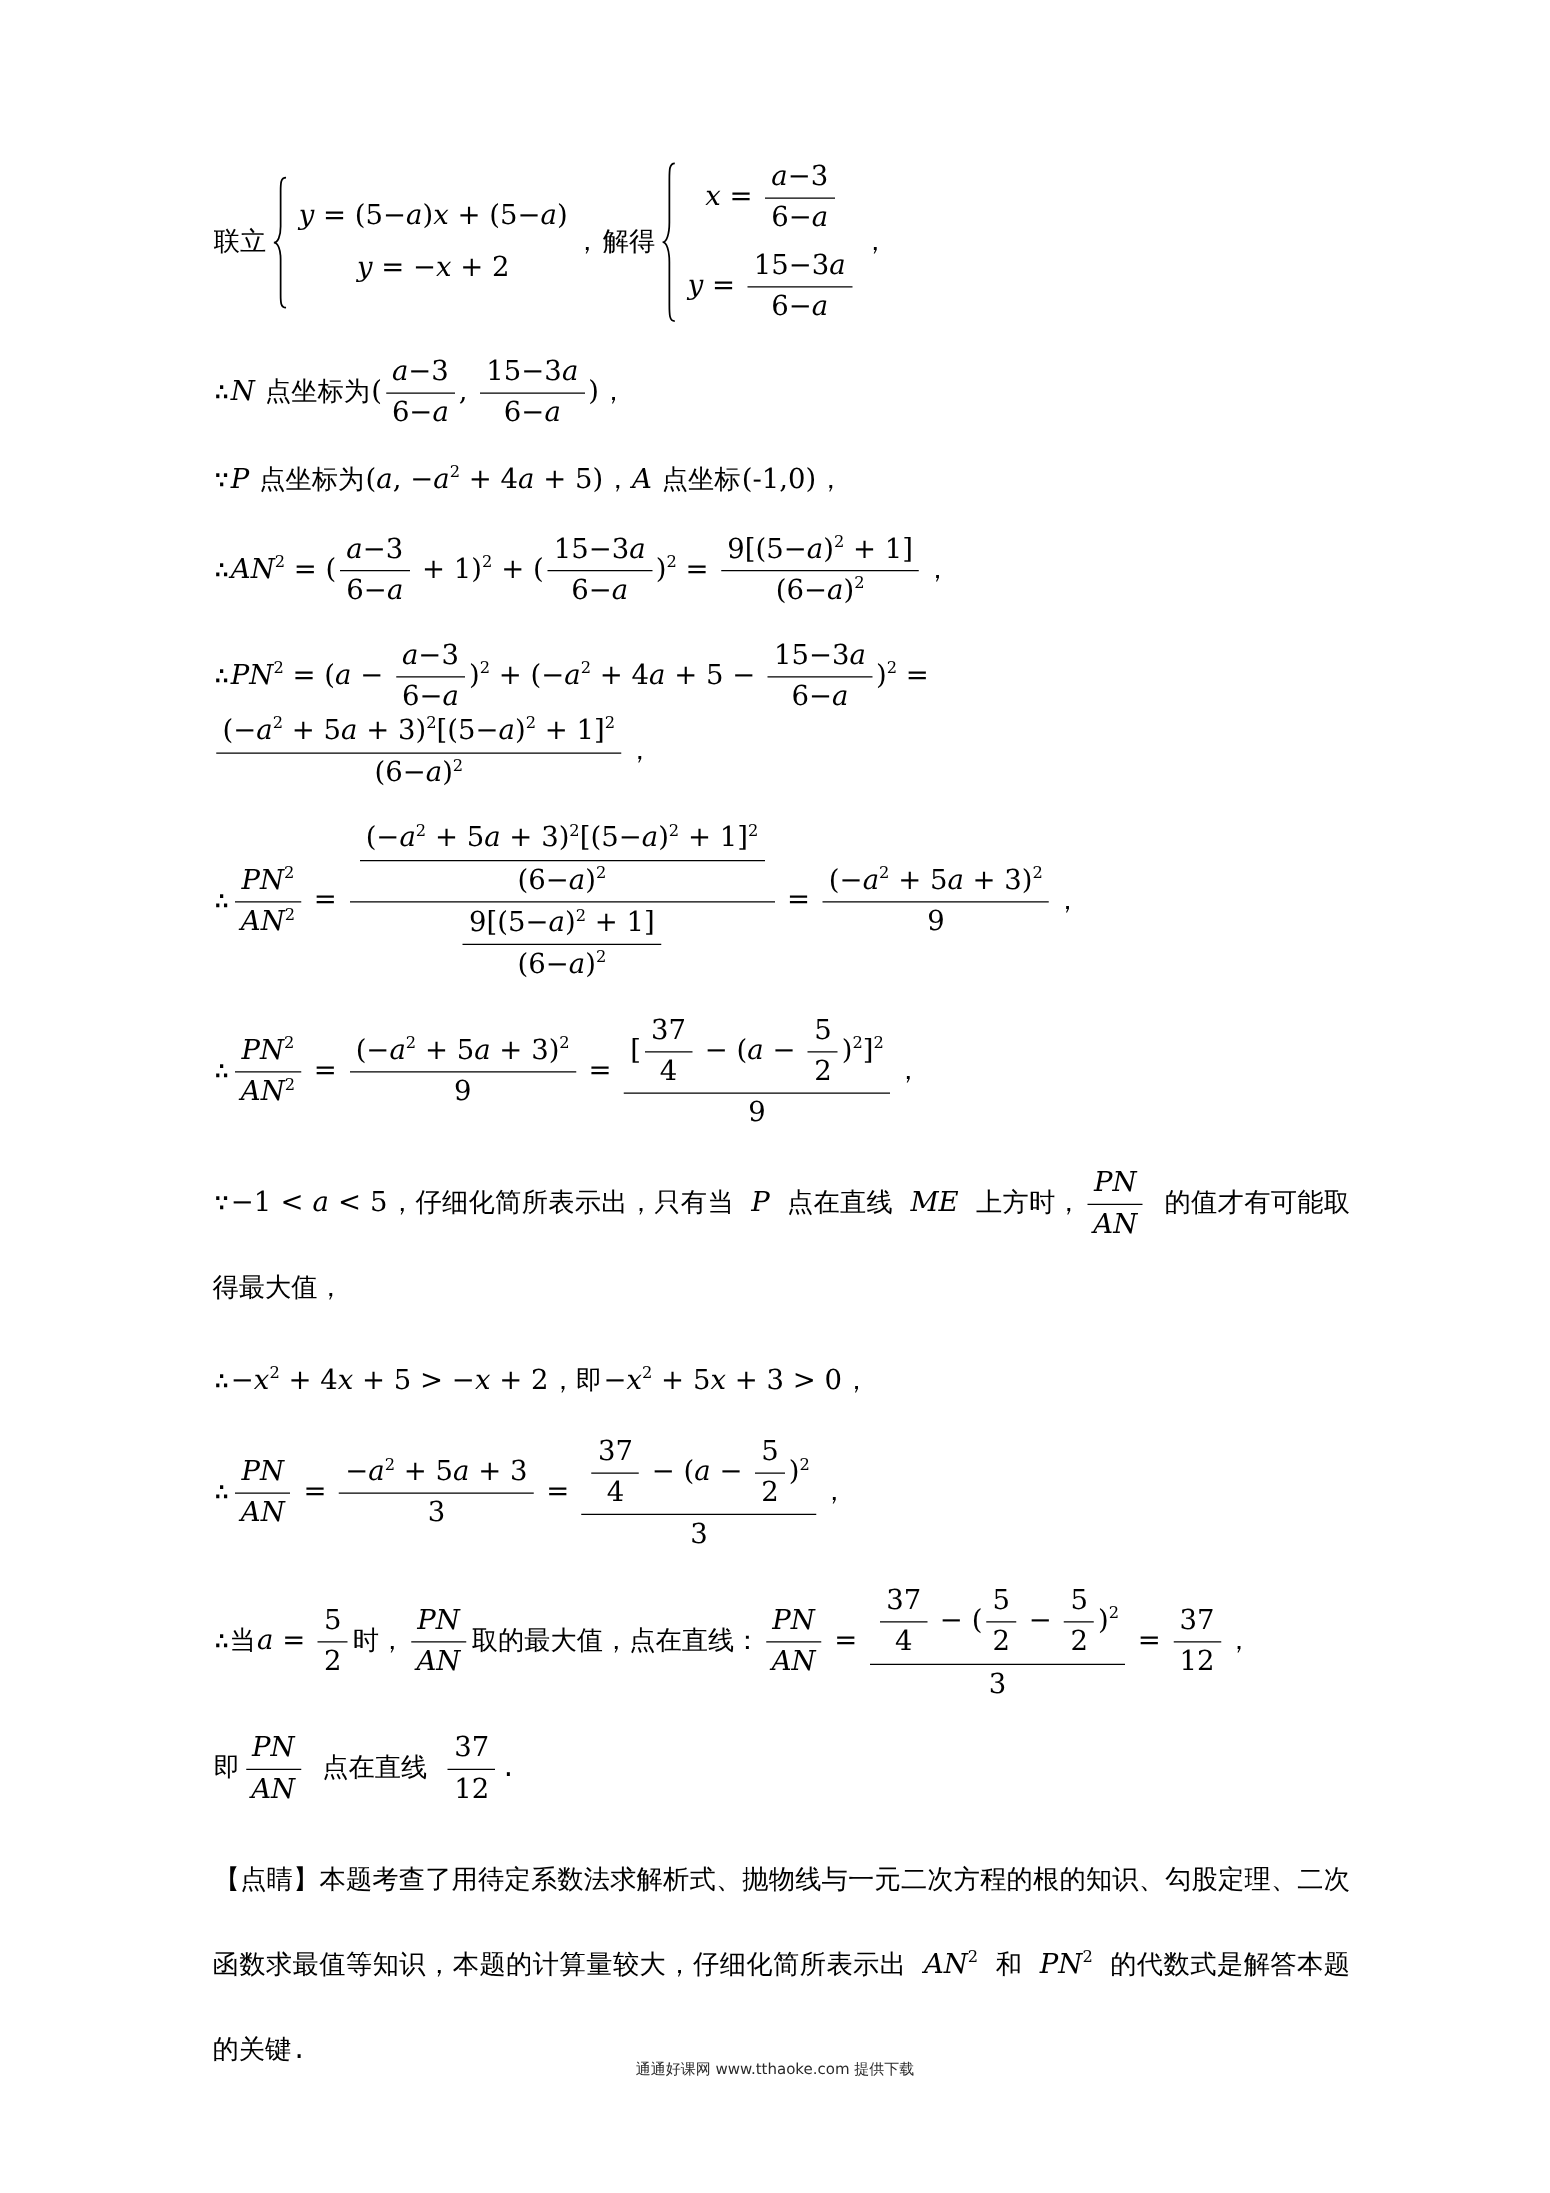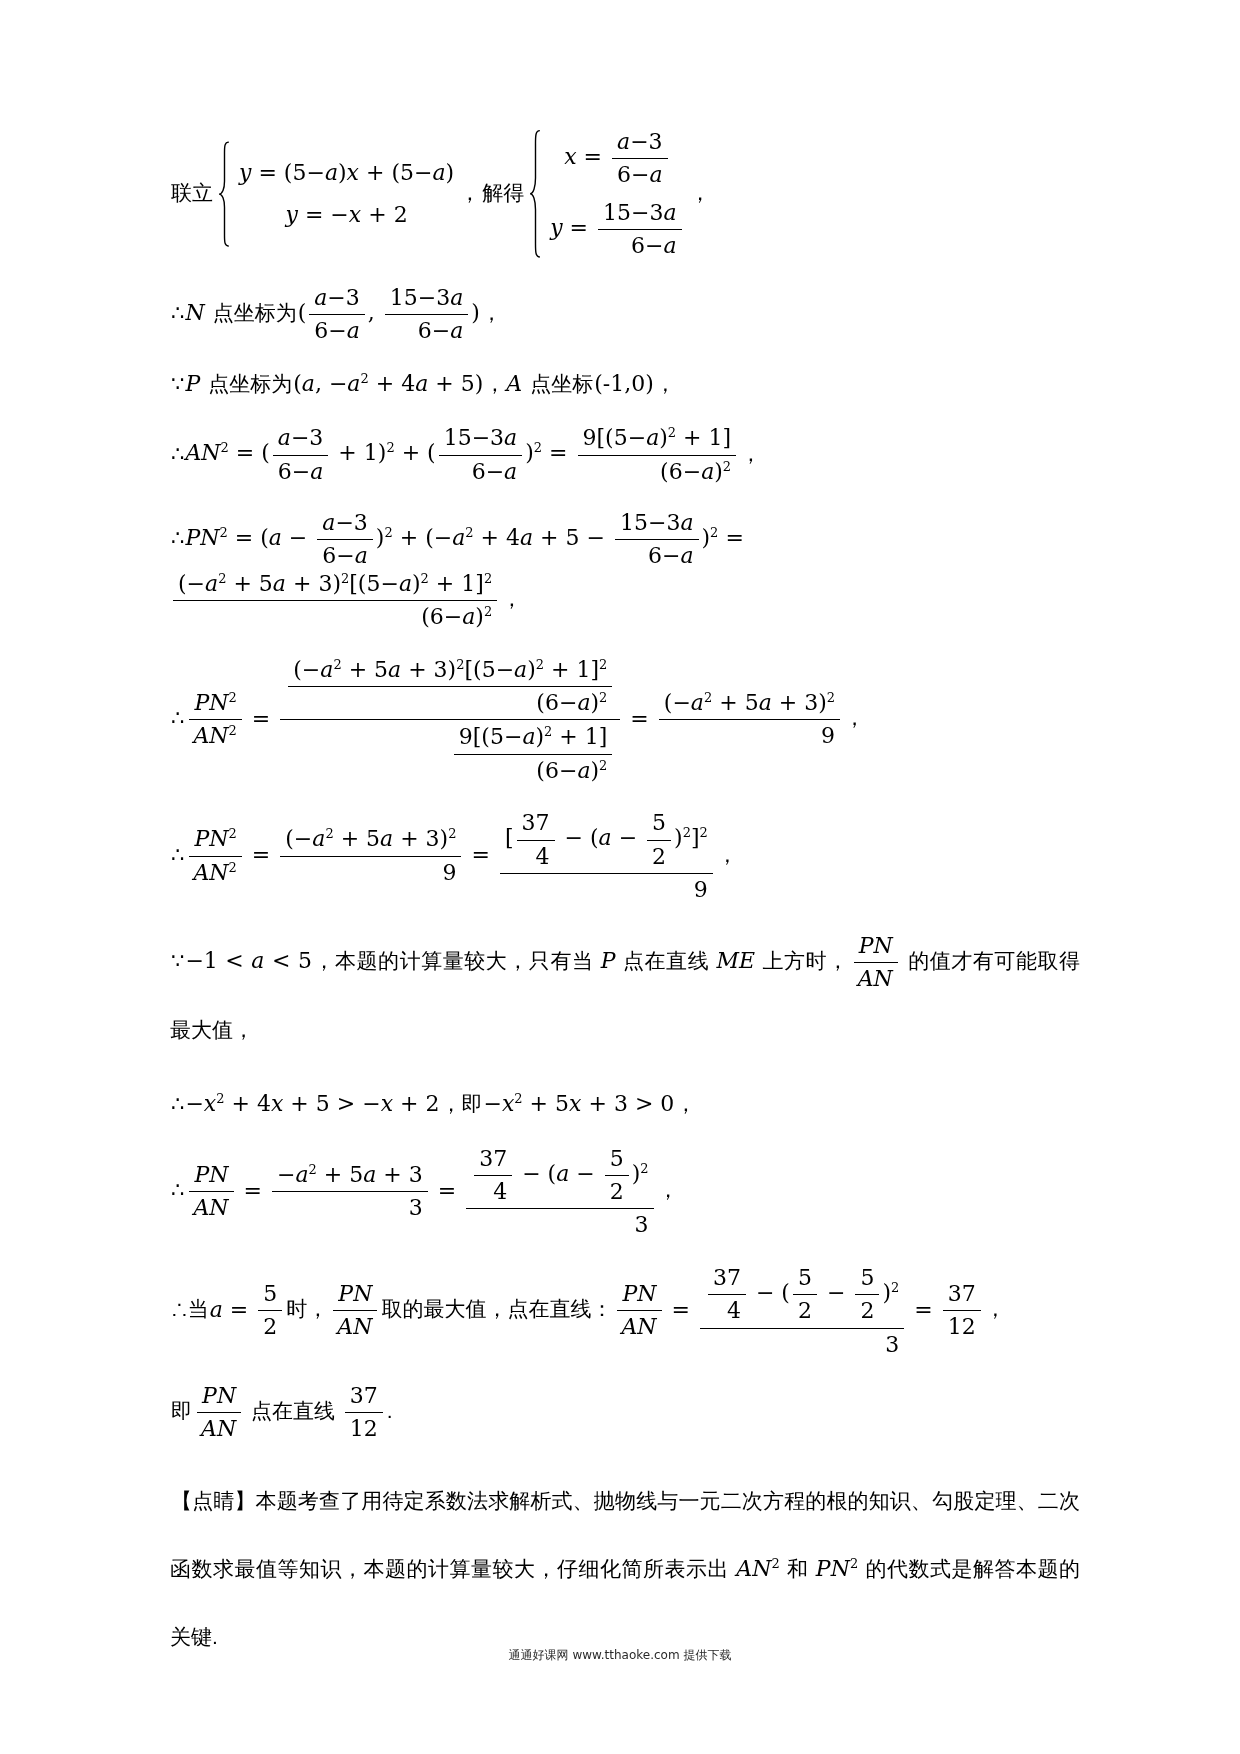--- a/index.html
+++ b/index.html
@@ -11,32 +11,32 @@
   .content{
     position:absolute;left:170px;top:128px;width:910px;
   }
   .line{
     margin-bottom:24px;
     font-size:22px;line-height:1.45;
     text-align:left;
   }
   .line.para{line-height:3.1;text-align:justify;}
   .tx{
-    font-family:Liberation Sans, sans-serif;
+    font-family:Liberation Mono, monospace;
     font-size:21px;margin:0 1px;
   }
   .math{font-family:"DejaVu Serif","Liberation Serif",serif;}
   .math .mi{font-style:italic;}
   .math .mo{font-style:normal;}
   .msup{
     font-size:13px;vertical-align:super;line-height:0;
     font-family:"DejaVu Serif","Liberation Serif",serif;
   }
   .frac{
-    display:inline-flex;flex-direction:column;align-items:flex-end;
+    display:inline-flex;flex-direction:column;align-items:center;
     vertical-align:middle;margin:0 3px;line-height:1.2;text-align:center;
   }
   .fnum{border-bottom:1.6px solid #000;padding:1px 5px 3px;}
   .fden{padding:3px 5px 0;}
   .cases{
     display:inline-flex;align-items:stretch;vertical-align:middle;margin:0 4px;
   }
   .brace{width:13px;flex:0 0 13px;}
   .cases-col{
     display:flex;flex-direction:column;justify-content:center;
@@ -130,21 +130,21 @@
         </span><span class="math"><span class="mo"> = </span></span><span class="frac">
           <span class="fnum"><span class="math"><span class="mo">[</span></span><span class="frac">
               <span class="fnum"><span class="math"><span class="mo">37</span></span></span>
               <span class="fden"><span class="math"><span class="mo">4</span></span></span>
             </span><span class="math"><span class="mo"> − (</span><span class="mi">a</span><span class="mo"> − </span></span><span class="frac">
               <span class="fnum"><span class="math"><span class="mo">5</span></span></span>
               <span class="fden"><span class="math"><span class="mo">2</span></span></span>
             </span><span class="math"><span class="mo">)</span></span><span class="msup">2</span><span class="math"><span class="mo">]</span></span><span class="msup">2</span></span>
           <span class="fden"><span class="math"><span class="mo">9</span></span></span>
         </span><span class="tx">，</span></div>
-      <div class="line para"><span class="tx">∵</span><span class="math"><span class="mo">−1 &lt; </span><span class="mi">a</span><span class="mo"> &lt; 5</span></span><span class="tx">，本题的计算量较大，只有当 </span><span class="math"><span class="mi">P</span></span><span class="tx"> 点在直线 </span><span class="math"><span class="mi">ME</span></span><span class="tx"> 上方时，</span><span class="frac">
+      <div class="line para"><span class="tx">∵</span><span class="math"><span class="mo">−1 &lt; </span><span class="mi">a</span><span class="mo"> &lt; 5</span></span><span class="tx">，仔细化简所表示出，只有当 </span><span class="math"><span class="mi">P</span></span><span class="tx"> 点在直线 </span><span class="math"><span class="mi">ME</span></span><span class="tx"> 上方时，</span><span class="frac">
           <span class="fnum"><span class="math"><span class="mi">PN</span></span></span>
           <span class="fden"><span class="math"><span class="mi">AN</span></span></span>
         </span><span class="tx"> 的值才有可能取得最大值，</span></div>
       <div class="line"><span class="tx">∴</span><span class="math"><span class="mo">−</span><span class="mi">x</span></span><span class="msup">2</span><span class="math"><span class="mo"> + 4</span><span class="mi">x</span><span class="mo"> + 5 &gt; −</span><span class="mi">x</span><span class="mo"> + 2</span></span><span class="tx">，即</span><span class="math"><span class="mo">−</span><span class="mi">x</span></span><span class="msup">2</span><span class="math"><span class="mo"> + 5</span><span class="mi">x</span><span class="mo"> + 3 &gt; 0</span></span><span class="tx">，</span></div>
       <div class="line"><span class="tx">∴</span><span class="frac">
           <span class="fnum"><span class="math"><span class="mi">PN</span></span></span>
           <span class="fden"><span class="math"><span class="mi">AN</span></span></span>
         </span><span class="math"><span class="mo"> = </span></span><span class="frac">
           <span class="fnum"><span class="math"><span class="mo">−</span><span class="mi">a</span></span><span class="msup">2</span><span class="math"><span class="mo"> + 5</span><span class="mi">a</span><span class="mo"> + 3</span></span></span>
           <span class="fden"><span class="math"><span class="mo">3</span></span></span>

